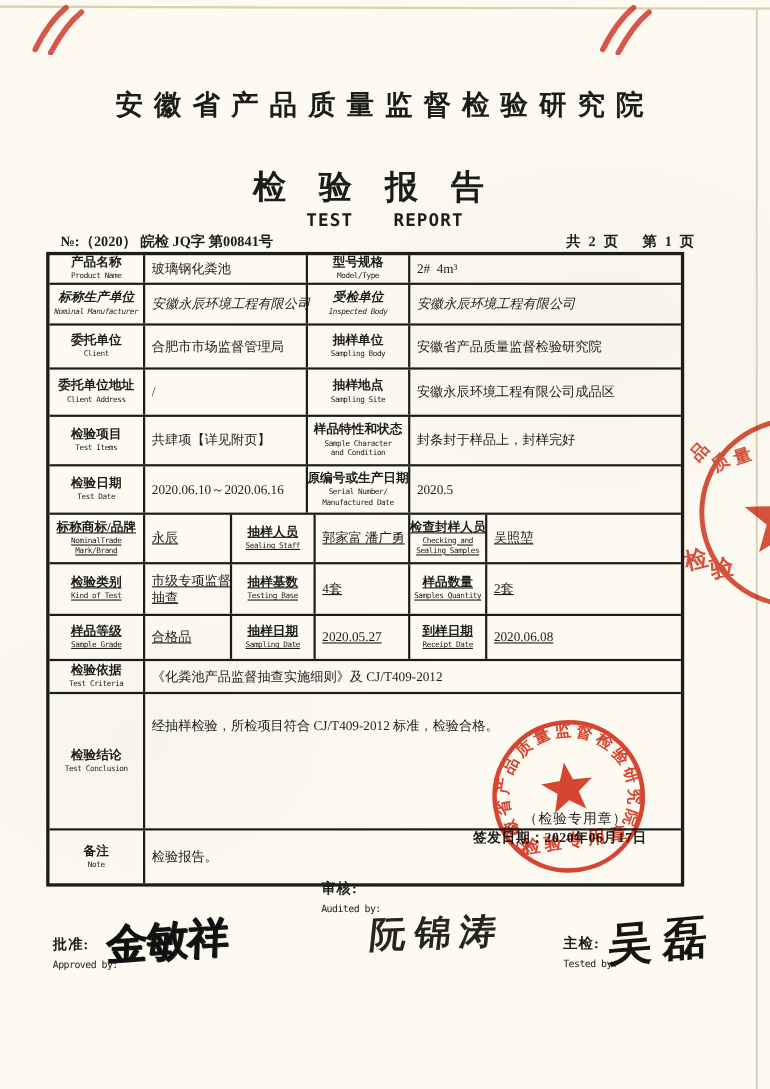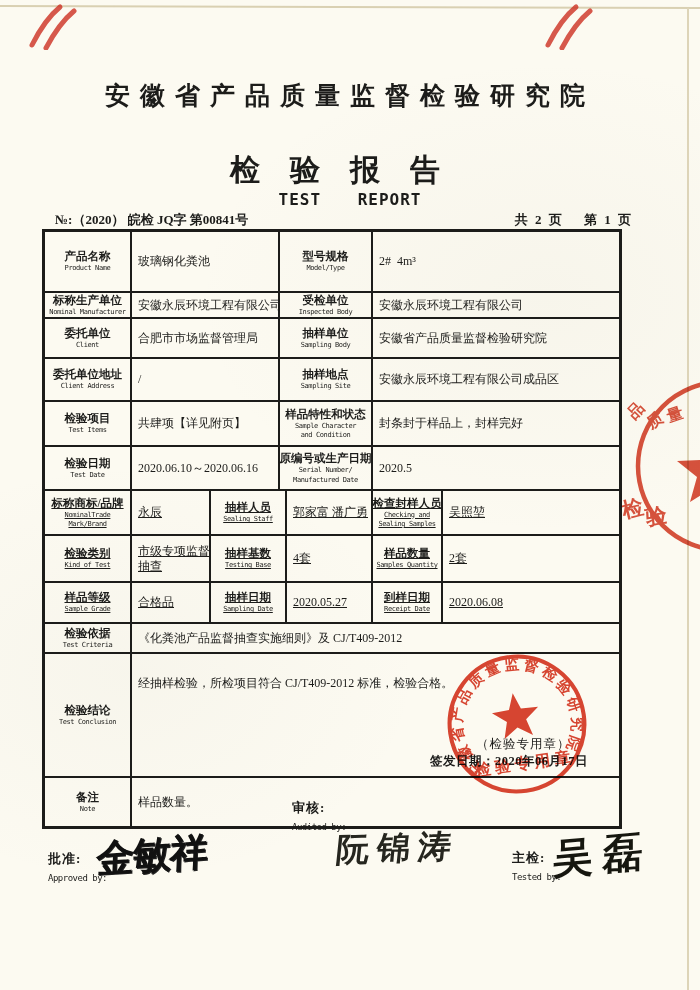--- a/index.html
+++ b/index.html
@@ -75,33 +75,33 @@
 
   <div class="abs center org-cn">安徽省产品质量监督检验研究院</div>
   <div class="abs center title-cn">检验报告</div>
   <div class="abs center title-en">TEST REPORT</div>
   <div class="abs no-line">
     <span>№:（2020） 皖检 JQ字 第00841号</span>
     <span class="right">共 2 页　 第 1 页</span>
   </div>
 
   <div class="abs rtable">
-      <div class="trow c4" style="height: 59px;">
+      <div class="trow c4" style="height: 25px;">
         <div class="cell hd">
           <div class="zh">产品名称</div>
           <div class="en">Product Name</div>
         </div>
         <div class="cell val">玻璃钢化粪池</div>
         <div class="cell hd">
           <div class="zh">型号规格</div>
           <div class="en">Model/Type</div>
         </div>
         <div class="cell val">2#  4m³</div>
       </div>
-      <div class="trow c4" style="height: 26px;">
+      <div class="trow c4" style="height: 37px; font-style: italic;">
         <div class="cell hd">
           <div class="zh">标称生产单位</div>
           <div class="en">Nominal Manufacturer</div>
         </div>
         <div class="cell val">安徽永辰环境工程有限公司</div>
         <div class="cell hd">
           <div class="zh">受检单位</div>
           <div class="en">Inspected Body</div>
         </div>
         <div class="cell val">安徽永辰环境工程有限公司</div>
@@ -222,21 +222,21 @@
           <div class="zh">检验结论</div>
           <div class="en">Test Conclusion</div>
         </div>
         <div class="cell val top">经抽样检验，所检项目符合 CJ/T409-2012 标准，检验合格。</div>
       </div>
       <div class="trow c2" style="height: 50px;">
         <div class="cell hd">
           <div class="zh">备注</div>
           <div class="en">Note</div>
         </div>
-        <div class="cell val">样品数量。</div>
+        <div class="cell val">检验报告。</div>
       </div>
     </div>
 
   <div class="abs stamp-note">（检验专用章）</div>
   <div class="abs issue-date">签发日期：2020年06月17日</div>
 
   <svg class="abs seal" viewBox="0 0 145 145">
     <circle cx="72.5" cy="72.5" r="66" fill="none" stroke="#d63621" stroke-width="4"></circle>
     <path id="sealArc" d="M 36.2 112.5 A 54 54 0 1 1 108.8 112.5" fill="none"></path>
     <text font-size="14.5" font-weight="bold" fill="#d63621" font-family="'Liberation Serif',serif">

